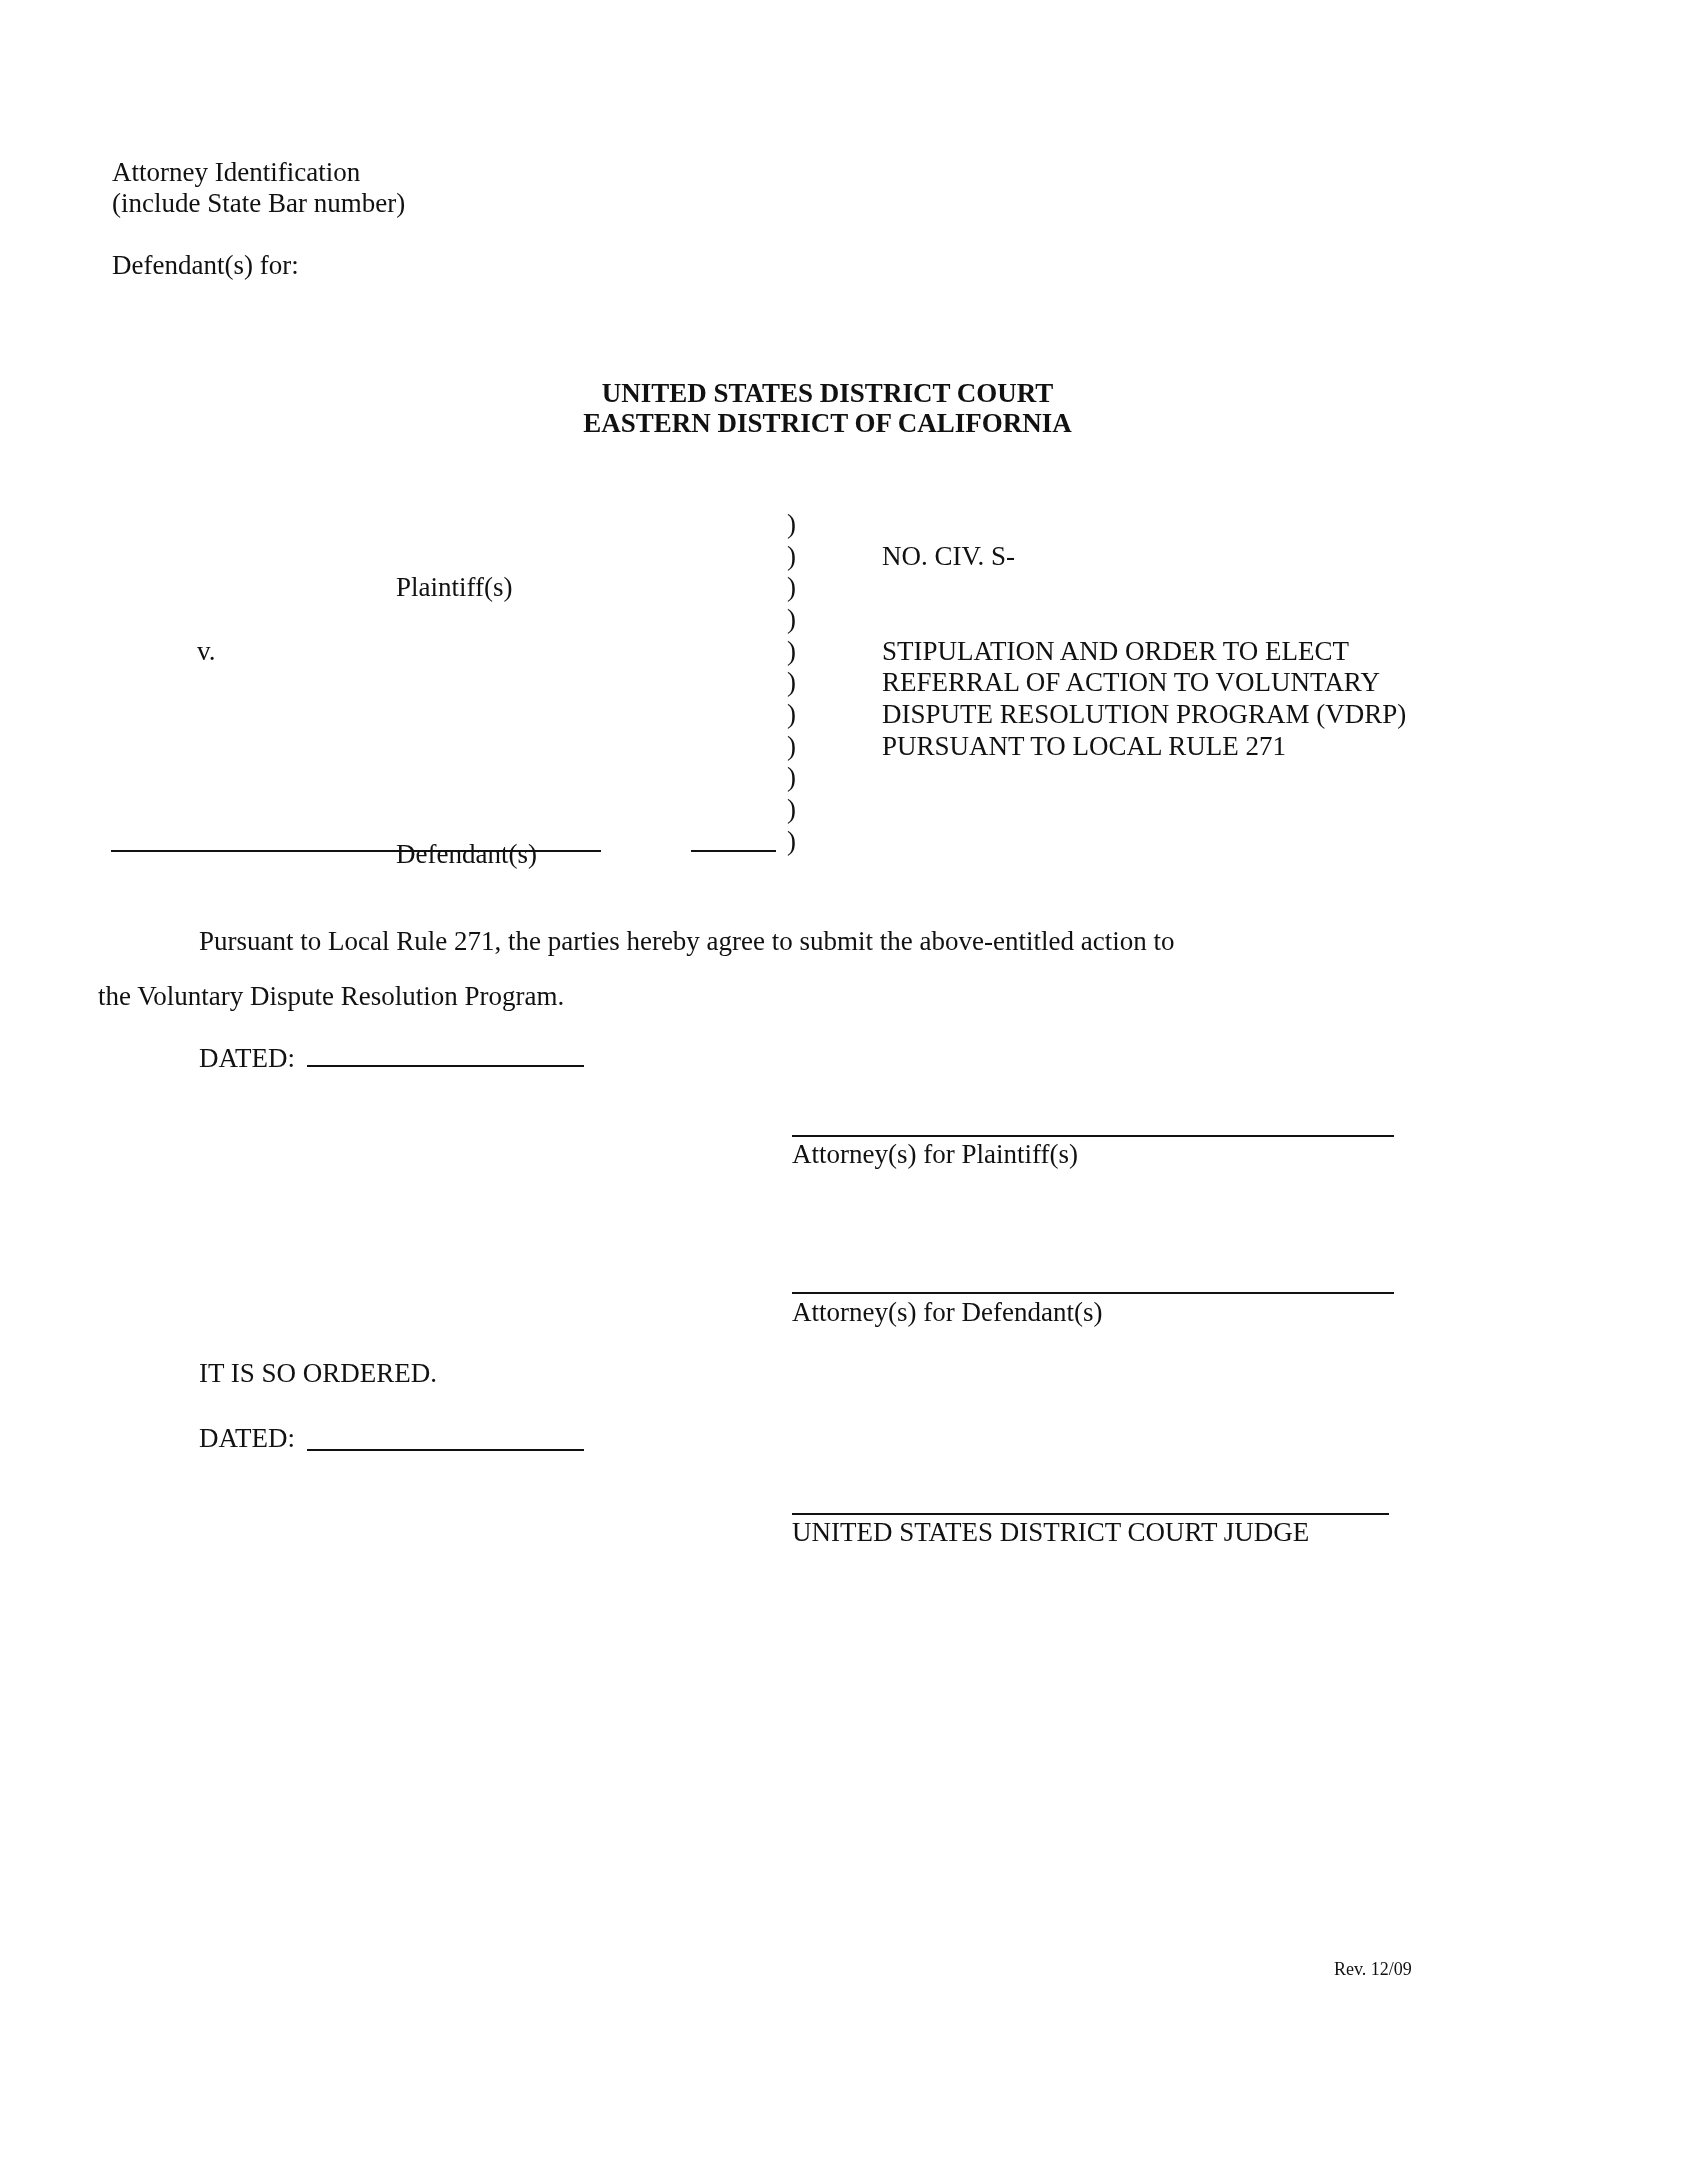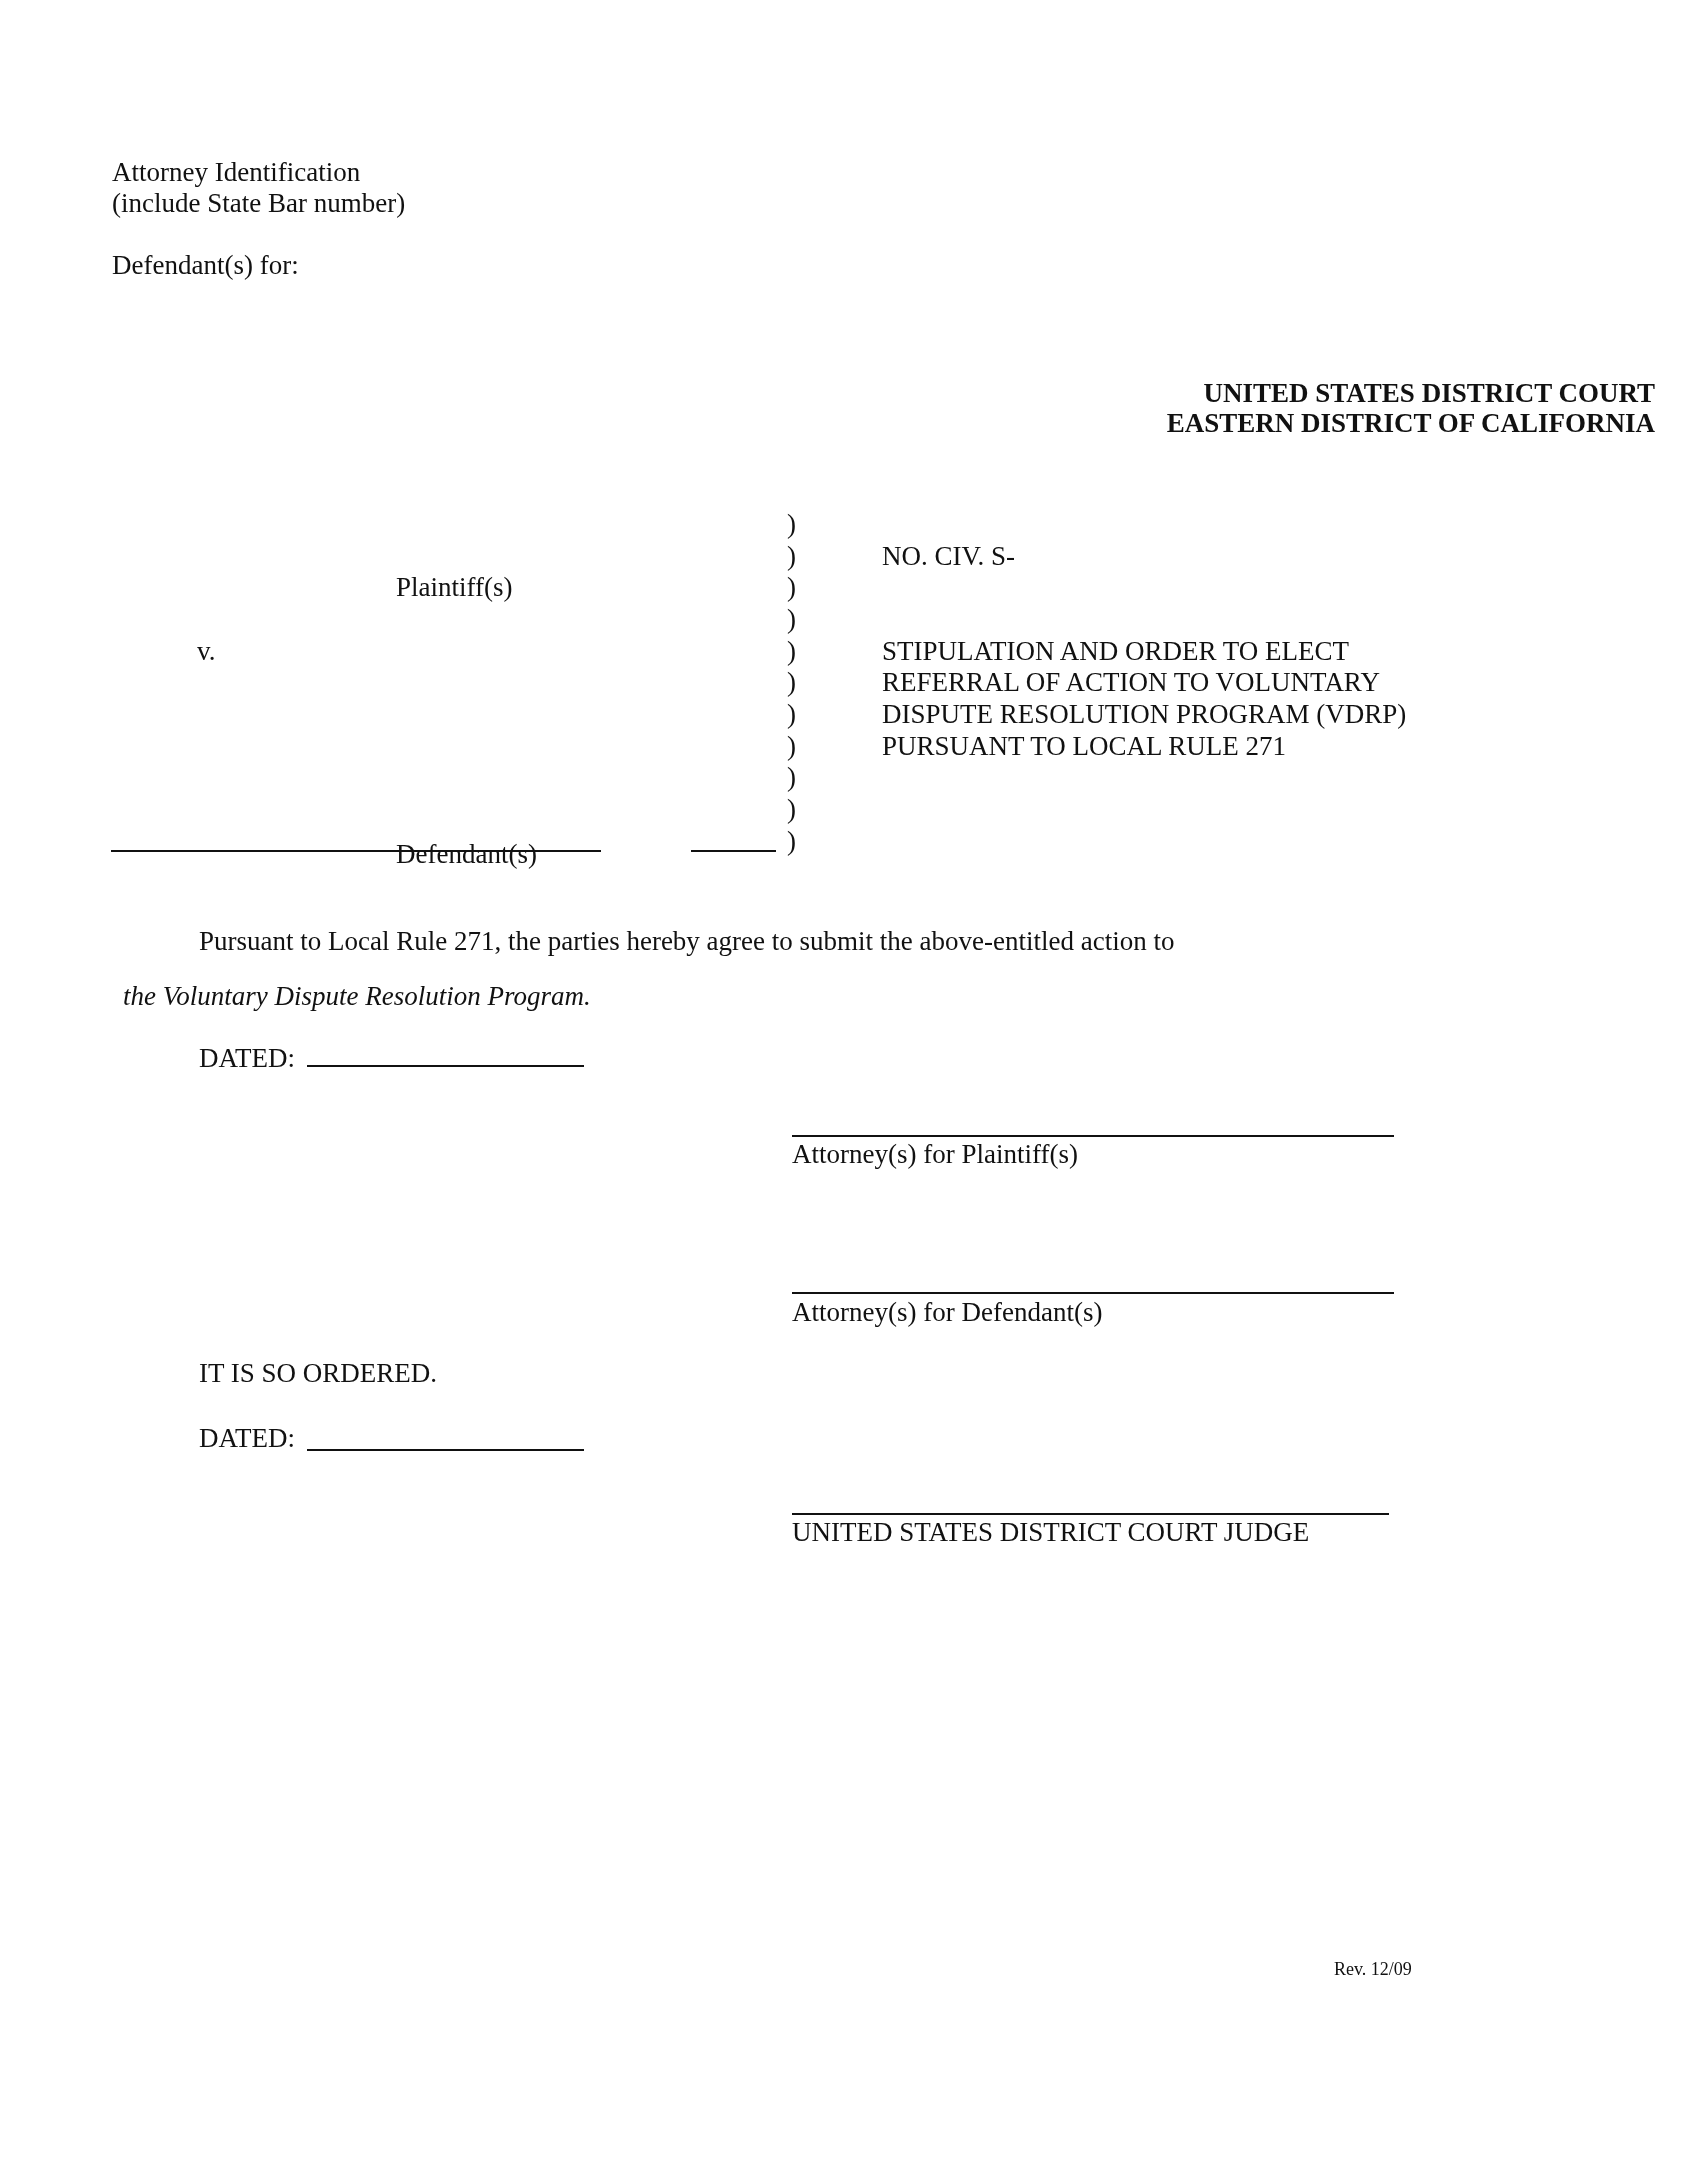--- a/index.html
+++ b/index.html
@@ -1,21 +1,21 @@
 <!DOCTYPE html>
 <html><head>
 <meta charset="utf-8">
 <style>
   html, body { margin: 0; padding: 0; background: #ffffff; }
   body { width: 1683px; height: 2178px; position: relative; overflow: hidden;
          font-family: "Liberation Serif", "DejaVu Serif", serif; color: #111111; }
   .t { position: absolute; font-size: 27px; line-height: 32px; white-space: nowrap; }
   .hr { position: absolute; height: 0; border-top: 2px solid #111111; }
   .small { font-size: 18px; line-height: 22px; }
-  .heading { position: absolute; left: 0; width: 1655px; text-align: right; font-weight: bold;
+  .heading { position: absolute; left: 0; width: 1655px; text-align: center; font-weight: bold;
              font-size: 27px; line-height: 30px; }
   .paren { position: absolute; left: 787px; font-size: 27px; line-height: 32px; }
 </style>
 </head>
 <body>
 
 <div class="t" style="left:112px; top:156px;">Attorney Identification</div>
 <div class="t" style="left:112px; top:187px;">(include State Bar number)</div>
 <div class="t" style="left:112px; top:249px;">Defendant(s) for:</div>
 
@@ -42,21 +42,21 @@
 <div class="hr" style="left:111px; top:850px; width:490px;"></div>
 <div class="hr" style="left:691px; top:850px; width:85px;"></div>
 
 <div class="t" style="left:882px; top:540px;">NO. CIV. S-</div>
 <div class="t" style="left:882px; top:635px;">STIPULATION AND ORDER TO ELECT</div>
 <div class="t" style="left:882px; top:666px;">REFERRAL OF ACTION TO VOLUNTARY</div>
 <div class="t" style="left:882px; top:698px;">DISPUTE RESOLUTION PROGRAM (VDRP)</div>
 <div class="t" style="left:882px; top:730px;">PURSUANT TO LOCAL RULE 271</div>
 
 <div class="t" style="left:199px; top:925px;">Pursuant to Local Rule 271, the parties hereby agree to submit the above-entitled action to</div>
-<div class="t" style="left:123px; top:980px;font-style:italic;">the Voluntary Dispute Resolution Program.</div>
+<div class="t" style="left:98px; top:980px;">the Voluntary Dispute Resolution Program.</div>
 
 <div class="t" style="left:199px; top:1042px;">DATED:</div>
 <div class="hr" style="left:307px; top:1065px; width:277px;"></div>
 
 <div class="hr" style="left:792px; top:1135px; width:602px;"></div>
 <div class="t" style="left:792px; top:1138px;">Attorney(s) for Plaintiff(s)</div>
 
 <div class="hr" style="left:792px; top:1292px; width:602px;"></div>
 <div class="t" style="left:792px; top:1296px;">Attorney(s) for Defendant(s)</div>
 

